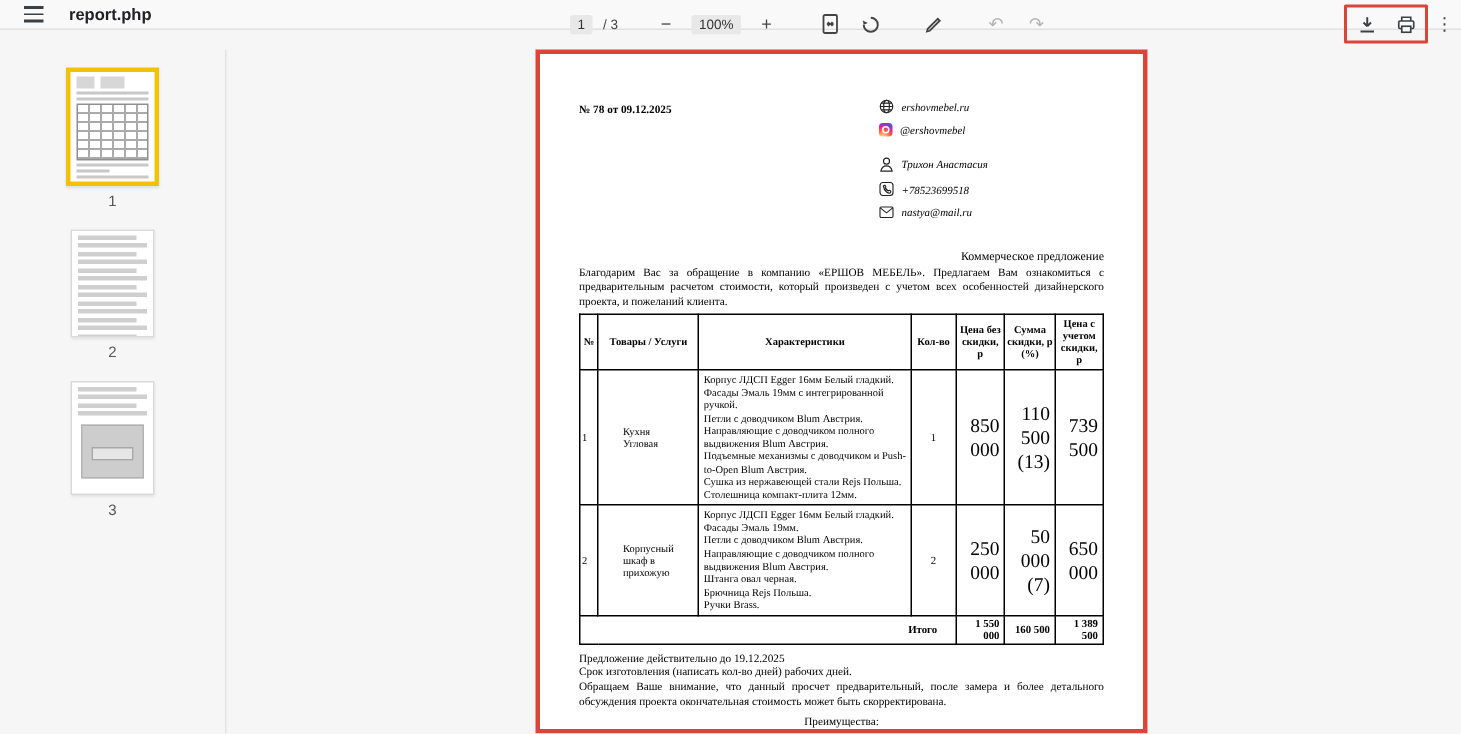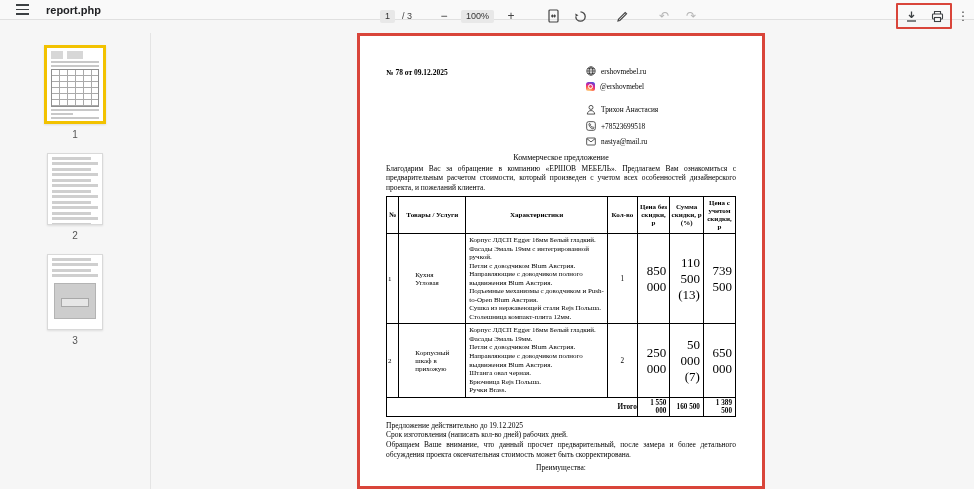--- a/index.html
+++ b/index.html
@@ -66,40 +66,40 @@
           font-family:"Liberation Serif", "DejaVu Serif", serif; color:#000; }
 
   .doc-header { display:flex; }
   .hdr-left { flex:1; }
   .logo-row { display:flex; align-items:flex-start; gap:5px; margin-top:26px; margin-left:4px; }
   .logo-text { color:#2d7378; font-family:"Liberation Sans", sans-serif;
                font-size:11px; font-weight:bold; line-height:1.05; letter-spacing:.3px; }
   .doc-number { font-size:7.5px; font-weight:bold; margin-top:16px; }
   .hdr-right { width:150px; padding-top:14px; }
   .contact-row { display:flex; align-items:center; gap:5px; margin-bottom:6px;
-                 font-size:7.3px; }
+                 font-size:7.3px;font-style:italic; }
   .contact-row.gap-above { margin-top:13px; }
   .ig-badge { width:9px; height:9px; border-radius:2.5px; flex:0 0 9px;
               background:radial-gradient(circle at 30% 110%, #fdf497 0%, #fd5949 45%, #d6249f 65%, #285AEB 95%);
               position:relative; }
   .ig-badge:after { content:""; position:absolute; inset:2px; border:1px solid #fff; border-radius:50%; }
 
-  .doc-main-title { text-align:center; font-size:8px; margin-top:1px; }
+  .doc-main-title { text-align:right; font-size:8px; margin-top:14px; }
   .doc-intro { font-size:7.5px; line-height:1.24; margin-top:2px; text-align:justify; }
 
   table.offer { width:100%; border-collapse:collapse; margin-top:4px; }
   table.offer th, table.offer td { border:1px solid #000; vertical-align:middle; }
   table.offer th { font-size:7px; font-weight:bold; text-align:center; padding:2px 1px; line-height:1.15; }
   td.c-num { font-size:7px; text-align:left; padding:1px; }
   td.c-prod { font-size:7px; padding:1px 16px; }
   td.c-specs { font-size:7px; line-height:1.22; padding:2px 3px; white-space:pre-line; }
   td.c-qty { font-size:7.2px; text-align:center; }
   td.c-money { font-size:13px; text-align:right; padding:1px 3px; white-space:pre-line; }
   tr.total td { font-weight:bold; font-size:7.2px; }
-  td.c-total-label { text-align:right; padding:2px 0; border-left:1px solid #000; }
+  td.c-total-label { text-align:right; padding:2px 12px; border-left:1px solid #000; }
 
   .doc-footer { font-size:7.5px; line-height:1.3; margin-top:4px; }
   .adv-title { text-align:center; margin-top:3px; }
   .adv-row { display:flex; align-items:center; margin-top:6px; }
   .adv-label { font-size:6.5px; color:#222; margin-left:6px; width:70px; }
   .adv-text { flex:1; font-weight:bold; font-size:7.5px; word-spacing:5px; }
 
   svg.ic { display:block; }
 </style>
 </head>

